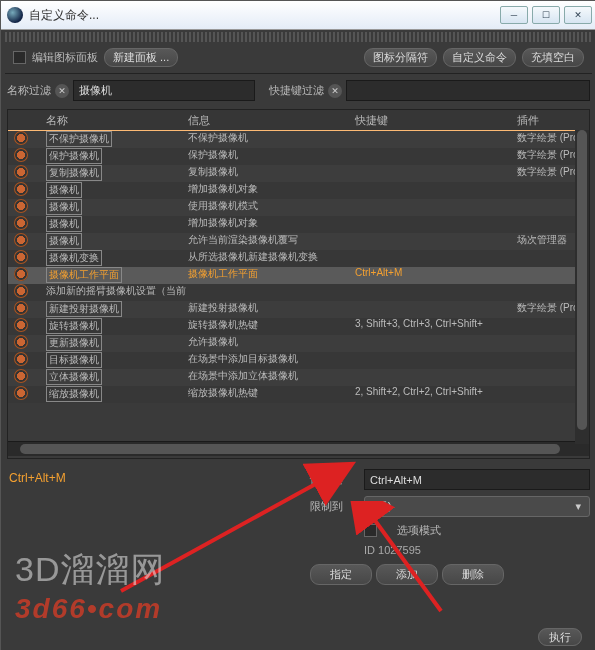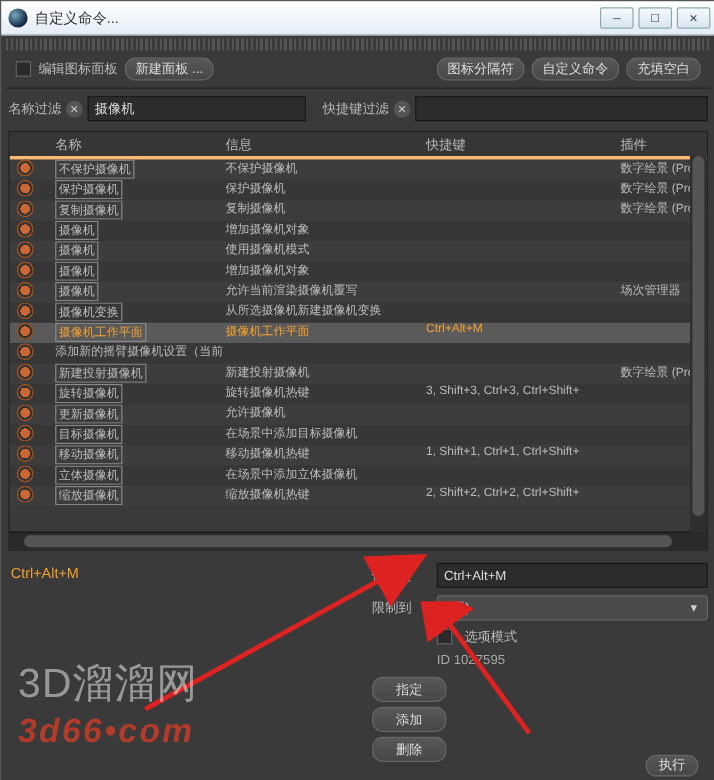--- a/index.html
+++ b/index.html
@@ -13,21 +13,21 @@
 .bar1{display:flex;align-items:center;padding:4px 12px;gap:6px}
 .chk{width:11px;height:11px;border:1px solid #666;background:#2a2a2a;display:inline-block;vertical-align:middle}
 .btn{background:linear-gradient(#585858,#474747);border:1px solid #666;border-radius:9px;padding:2px 10px;color:#ddd;font-size:11px;cursor:pointer}
 .btn-sm{padding:1px 8px}
 .spacer{flex:1}
 .sep{height:1px;background:#222;margin:2px 4px}
 .bar2{display:flex;align-items:center;padding:4px 6px;gap:4px}
 .inp{background:#2c2c2c;border:1px solid #1a1a1a;color:#ddd;padding:2px 5px;font-size:11px;height:15px}
 .xb{width:14px;height:14px;background:#555;border-radius:50%;display:inline-flex;align-items:center;justify-content:center;color:#ccc;font-size:9px;cursor:pointer}
 .table-wrap{margin:4px 6px;height:348px;overflow:hidden;border:1px solid #222;position:relative}
-.thead{display:flex;background:#363636;border-bottom:3px solid #fdba74;height:20px;align-items:center}
+.thead{display:flex;background:#363636;border-bottom:1px solid #fdba74;height:20px;align-items:center}
 .th{padding:2px 6px;font-size:11px;color:#bbb}
 .c-icon{width:20px;flex-shrink:0}
 .c-name{width:130px;flex-shrink:0}
 .c-info{width:155px;flex-shrink:0}
 .c-sc{width:150px;flex-shrink:0}
 .c-pl{flex:1}
 .tbody{overflow-y:auto;height:310px}
 .tr{display:flex;align-items:flex-start;height:17px;font-size:10px}
 .tr:nth-child(odd){background:#3d3d3d}
 .tr:nth-child(even){background:#373737}
@@ -40,21 +40,21 @@
 .hscroll{height:14px;background:#2a2a2a;border-top:1px solid #1a1a1a;display:flex;align-items:center}
 .thumb{height:10px;background:#555;border-radius:5px;margin:0 12px;width:540px}
 .bottom{display:flex;padding:6px;gap:8px}
 .bl{flex:1;padding:2px}
 .blv{color:#f4a030;font-size:12px}
 .br{width:280px}
 .frow{display:flex;align-items:center;gap:8px;margin-bottom:6px}
 .flab{width:46px;text-align:left;color:#bbb;font-size:11px}
 .dd{background:#4a4a4a;border:1px solid #666;border-radius:3px;padding:2px 8px;flex:1;color:#ccc;display:flex;justify-content:space-between;align-items:center}
 .idl{color:#aaa;font-size:11px;margin:4px 0 8px 54px}
-.bcol{display:flex;flex-direction:column;gap:4px;margin-left:0}
+.bcol{display:flex;flex-direction:row;gap:4px;margin-left:0}
 .footer{position:absolute;bottom:6px;right:14px}
 .arrow{position:absolute;pointer-events:none}
 .wm{position:absolute;left:14px;bottom:26px;pointer-events:none}
 .wm1{font-size:34px;color:rgba(230,230,230,.55);font-weight:500;letter-spacing:1px}
 .wm2{font-size:28px;color:rgba(200,60,40,.85);font-weight:700;letter-spacing:2px;font-style:italic}
 .vsb{position:absolute;right:0;top:20px;bottom:14px;width:14px;background:#2e2e2e}
 .vst{position:absolute;top:0;left:2px;right:2px;height:300px;background:#555;border-radius:5px}
 </style>
 </head>
 <body>
@@ -194,27 +194,20 @@
         </div>
         <div class="tr">
           <div class="td c-icon"><span class="ic ic-gear"></span></div>
           <div class="td c-name"><span class="frame">目标摄像机</span></div>
           <div class="td c-info"><span>在场景中添加目标摄像机</span></div>
           <div class="td c-sc"><span></span></div>
           <div class="td c-pl"><span></span></div>
         </div>
         <div class="tr">
           <div class="td c-icon"><span class="ic ic-gear"></span></div>
-          <div class="td c-name"><span class="frame">移动摄像机</span></div>
-          <div class="td c-info"><span>移动摄像机热键</span></div>
-          <div class="td c-sc"><span>1, Shift+1, Ctrl+1, Ctrl+Shift+</span></div>
-          <div class="td c-pl"><span></span></div>
-        </div>
-        <div class="tr">
-          <div class="td c-icon"><span class="ic ic-gear"></span></div>
           <div class="td c-name"><span class="frame">立体摄像机</span></div>
           <div class="td c-info"><span>在场景中添加立体摄像机</span></div>
           <div class="td c-sc"><span></span></div>
           <div class="td c-pl"><span></span></div>
         </div>
         <div class="tr">
           <div class="td c-icon"><span class="ic ic-gear"></span></div>
           <div class="td c-name"><span class="frame">缩放摄像机</span></div>
           <div class="td c-info"><span>缩放摄像机热键</span></div>
           <div class="td c-sc"><span>2, Shift+2, Ctrl+2, Ctrl+Shift+</span></div>
@@ -238,21 +231,21 @@
     <span class="flab">快捷键</span>
     <input class="inp" style="flex: 1 1 0%;" value="Ctrl+Alt+M">
    </div>
    <div class="frow">
     <span class="flab">限制到</span>
     <div class="dd">
             <span>(无)</span>
             <span>▾</span>
           </div>
    </div>
-   <div class="frow" style="margin-left:54px;gap:10px">
+   <div class="frow" style="margin-left:54px;gap:20px">
     <span class="chk"></span>
     <span>选项模式</span>
    </div>
    <div class="idl"><span>ID</span> <span>1027595</span></div>
    <div class="bcol">
     <span class="btn" style="width:40px;text-align:center">指定</span>
     <span class="btn" style="width:40px;text-align:center">添加</span>
     <span class="btn" style="width:40px;text-align:center">删除</span>
    </div>
   </div>

